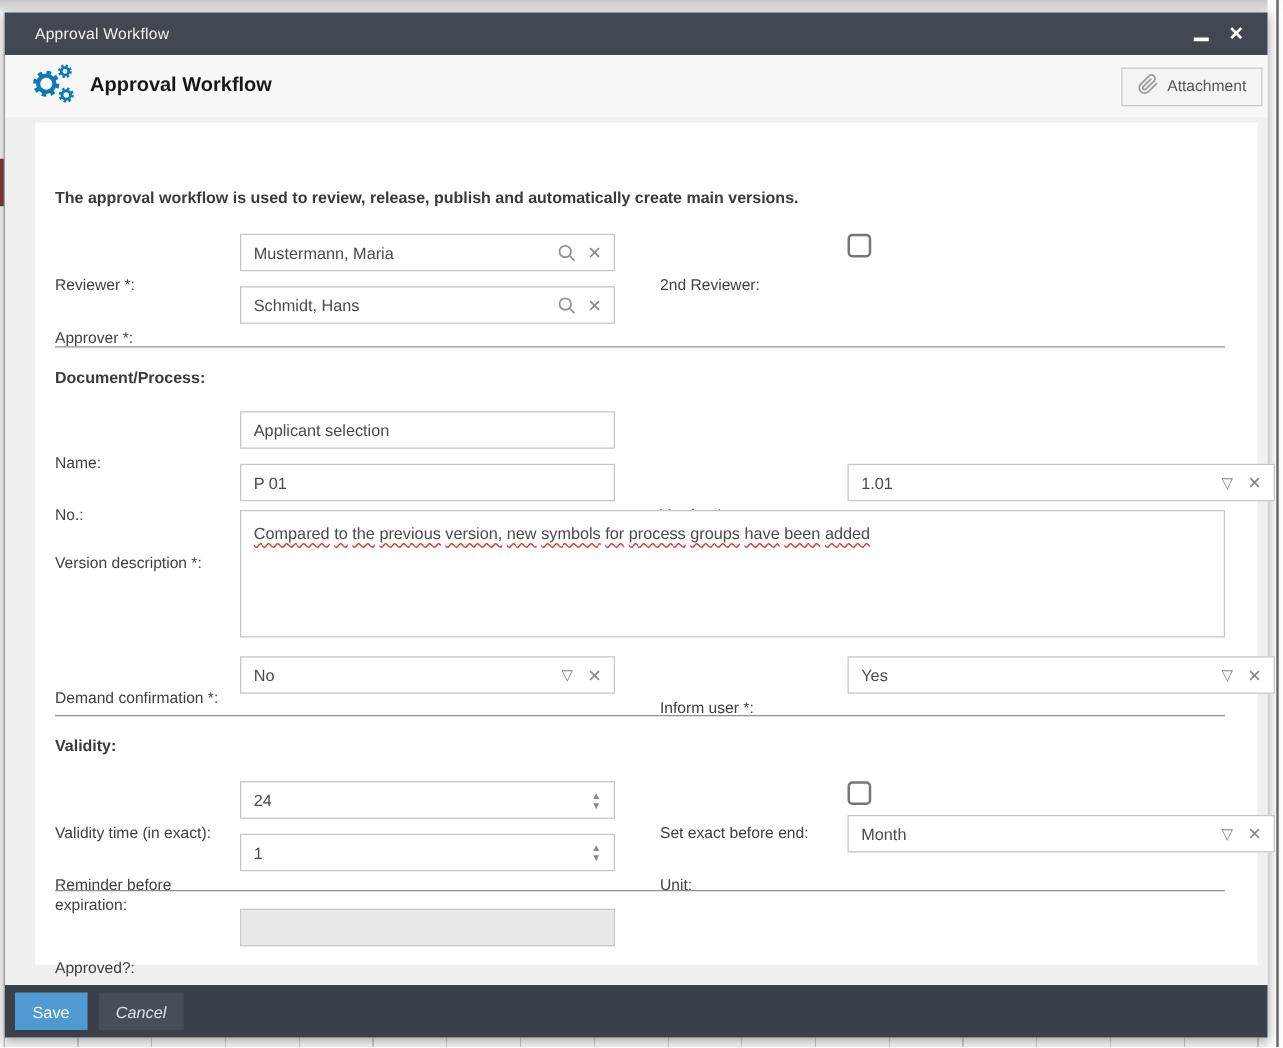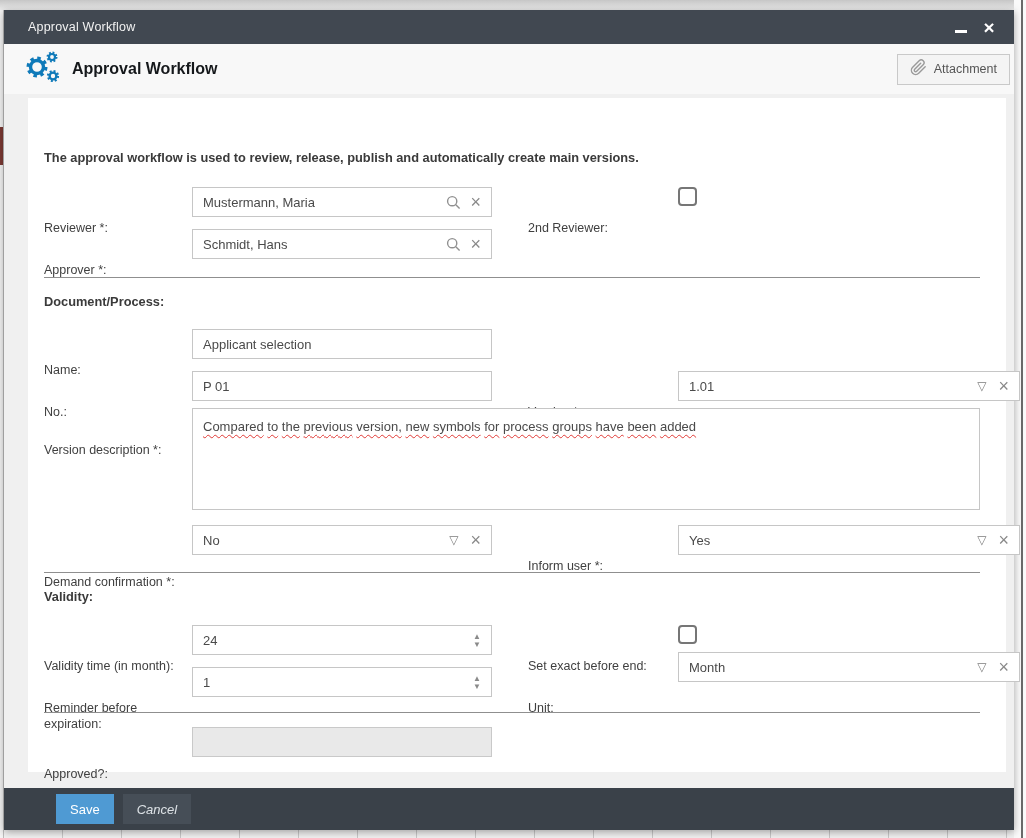--- a/index.html
+++ b/index.html
@@ -70,21 +70,21 @@
                   padding:9px 10px; line-height:18px; cursor:text; overflow:hidden; }
   .misspell { text-decoration-line:underline; text-decoration-style:wavy;
               text-decoration-color:#e03a36; text-decoration-thickness:1px; text-underline-offset:3px; }
 
   .disabled-box { position:absolute; height:30px; background:#e9e9e9; border:1px solid #c9c9c9; }
 
   .footer { position:absolute; left:0; top:778px; width:100%; height:42px; background:#3a4149;
             display:flex; align-items:center; padding-left:8px; gap:9px; }
   .btn { height:30px; display:flex; align-items:center; justify-content:center; font-size:13px;
          cursor:pointer; padding:0 14px; }
-  .btn-save { background:#4f9ad3; color:#ffffff; min-width:54px;margin-left:44px; }
+  .btn-save { background:#4f9ad3; color:#ffffff; min-width:54px; }
   .btn-cancel { background:#464e57; color:#dde2e6; min-width:62px;font-style:italic; }
 </style>
 </head>
 <body>
 
 <div class="screen">
   <div class="bg-top"></div>
   <div class="bg-right"></div>
   <div class="bg-right-line"></div>
   <div class="bg-bottom"></div>
@@ -176,38 +176,38 @@
         <span class="lbl lbl-r" style="top:274px">Version *:</span>
         <div class="fieldbox fb-r" style="top:273px">
           <input type="text" value="1.01" style="">
           <span class="icon-btn dd-tri">▽</span>
           <span class="icon-btn clear-x">×</span>
         </div>
 
         <span class="lbl lbl-l" style="top:312px">Version description *:</span>
         <div class="textarea-box"><span class="misspell">Compared</span> <span class="misspell">to</span> <span class="misspell">the</span> <span class="misspell">previous</span> <span class="misspell">version,</span> <span class="misspell">new</span> <span class="misspell">symbols</span> <span class="misspell">for</span> <span class="misspell">process</span> <span class="misspell">groups</span> <span class="misspell">have</span> <span class="misspell">been</span> <span class="misspell">added</span></div>
 
-        <span class="lbl lbl-l" style="top:444px">Demand confirmation *:</span>
+        <span class="lbl lbl-l" style="top:420px">Demand confirmation *:</span>
         <div class="fieldbox fb-l" style="top:427px">
           <input type="text" value="No" style="">
           <span class="icon-btn dd-tri">▽</span>
           <span class="icon-btn clear-x">×</span>
         </div>
         <span class="lbl lbl-r" style="top:428px">Inform user *:</span>
         <div class="fieldbox fb-r" style="top:427px">
           <input type="text" value="Yes" style="">
           <span class="icon-btn dd-tri">▽</span>
           <span class="icon-btn clear-x">×</span>
         </div>
 
         <div class="sep" style="top:474px"></div>
 
         <div class="heading" style="top:491px">Validity:</div>
 
-        <span class="lbl lbl-l" style="top:528px">Validity time (in month):</span>
+        <span class="lbl lbl-l" style="top:528px">Validity time (in exact):</span>
         <div class="fieldbox fb-l" style="top:527px">
           <input type="text" value="24" style="">
           <span class="spin">
             <span>▲</span>
             <span>▼</span>
           </span>
         </div>
         <span class="lbl lbl-r" style="top:528px">Set exact before end:</span>
         <div class="checkbox" style="left:650px; top:527px"></div>
 

